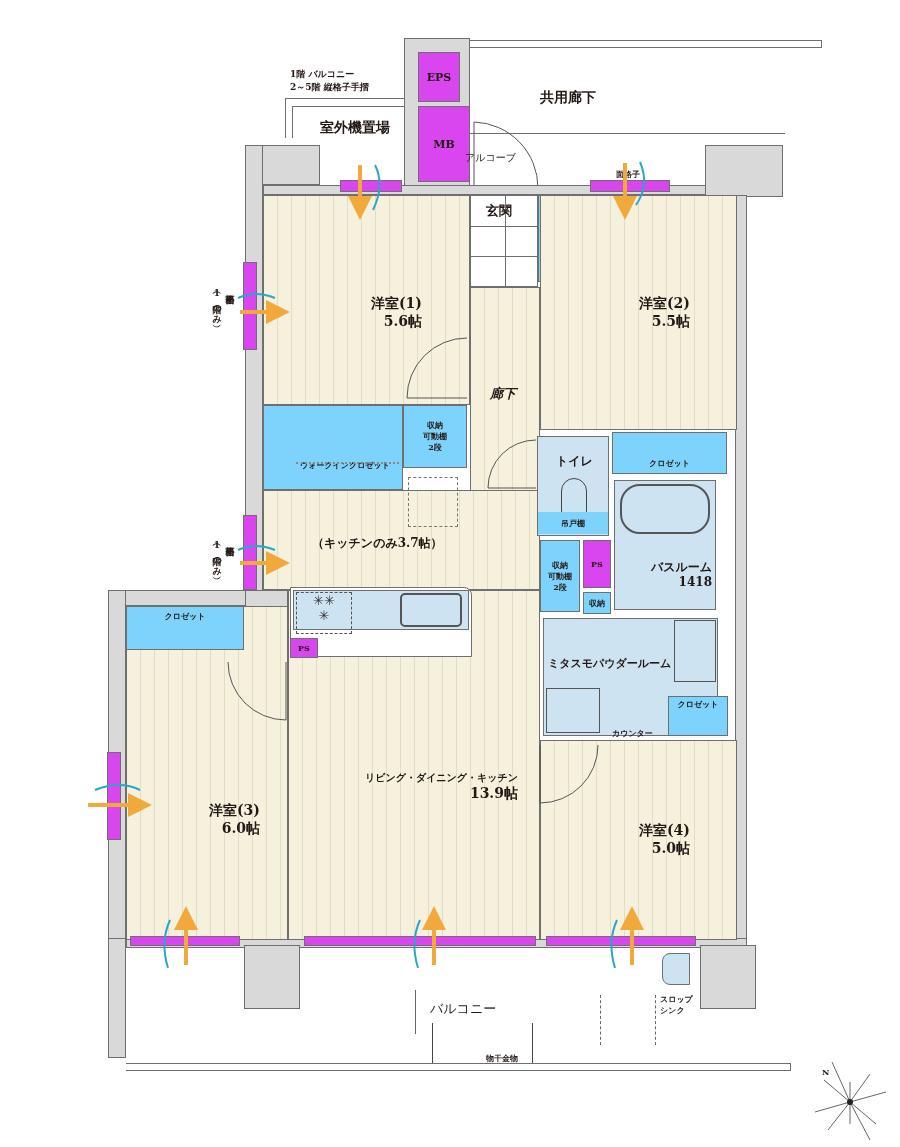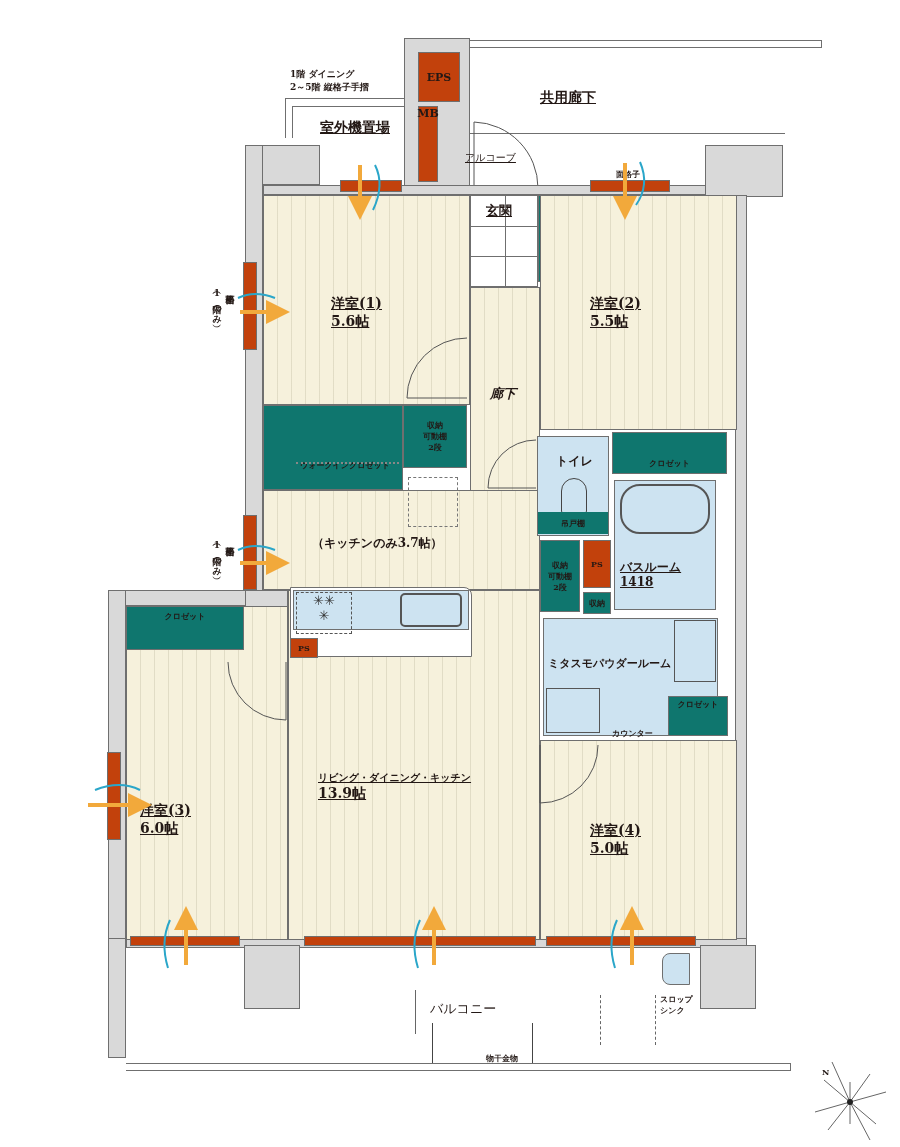--- a/index.html
+++ b/index.html
@@ -4,50 +4,50 @@
   <style>
     html, body { margin:0; padding:0; background:#ffffff; }
     body { width:900px; height:1147px; position:relative; overflow:hidden;
            font-family:"DejaVu Serif", "Liberation Serif", serif; color:#231815; }
     .abs { position:absolute; box-sizing:border-box; }
     .wall { background:#d9d9d9; border:1px solid #6f6f6f; }
     .floor { background-color:#f6f1dc;
              background-image:repeating-linear-gradient(90deg, rgba(0,0,0,0) 0px, rgba(0,0,0,0) 13px, rgba(200,195,170,0.45) 13px, rgba(200,195,170,0.45) 14px); }
     .tile { background:#ffffff; }
     .wet { background:#cde3f1; border:1px solid #6f6f6f; }
-    .store { background:#0f766e; border:1px solid #6f6f6f; }
-    .white { background:#c2410c; border:1px solid #6f6f6f; }
+    .store { background:#7dd3fc; border:1px solid #6f6f6f; }
+    .white { background:#d946ef; border:1px solid #6f6f6f; }
     .line { border:1px solid #6f6f6f; }
-    .lbl { text-align:left; line-height:1.25; white-space:nowrap;text-decoration:underline; }
+    .lbl { text-align:right; line-height:1.25; white-space:nowrap; }
     .big { font-size:14px; font-weight:bold; }
     .mid { font-size:12px; font-weight:bold; }
     .sm { font-size:9px; font-weight:bold; }
     .xs { font-size:8px; font-weight:bold; }
     .vert { writing-mode:vertical-rl; text-orientation:upright; font-size:10px; font-weight:bold; letter-spacing:0px; }
     svg { position:absolute; overflow:visible; }
   </style>
 </head>
 <body>
 
 <div class="abs line" style="left:470px;top:40px;width:352px;height:8px;border-left:none;"></div>
 <div class="abs" style="left:540px;top:87px;">
   <span class="lbl big">共用廊下</span>
 </div>
 <div class="abs line" style="left:460px;top:133px;width:325px;height:1px;border-width:1px 0 0 0;"></div>
 
 <div class="abs wall" style="left:404px;top:38px;width:66px;height:150px;"></div>
 <div class="abs white" style="left:418px;top:52px;width:42px;height:50px;display:flex;align-items:center;justify-content:center;">
   <span class="mid" style="font-size:11px;">EPS</span>
 </div>
-<div class="abs white" style="left:418px;top:106px;width:20px;height:76px;display:flex;align-items:flex-start;justify-content:center;">
+<div class="abs white" style="left:418px;top:106px;width:52px;height:76px;display:flex;align-items:center;justify-content:center;">
   <span class="mid" style="font-size:11px;">MB</span>
 </div>
 
 <div class="abs" style="left:290px;top:68px;line-height:13px;">
-  <div class="sm">1階 ダイニング</div>
+  <div class="sm">1階 バルコニー</div>
   <div class="sm">2～5階 縦格子手摺</div>
 </div>
 <div class="abs line" style="left:285px;top:98px;width:120px;height:40px;border-right:none;border-bottom:none;"></div>
 <div class="abs line" style="left:292px;top:106px;width:113px;height:32px;border-right:none;border-bottom:none;"></div>
 <div class="abs" style="left:320px;top:117px;">
   <span class="lbl big">室外機置場</span>
 </div>
 
 <div class="abs" style="left:465px;top:146px;">
   <span class="lbl mid" style="font-weight:normal;font-size:10px;">アルコーブ</span>
@@ -177,21 +177,21 @@
   <div>洋室(3)</div>
   <div>6.0帖</div>
 </div>
 
 <div class="abs floor line" style="left:540px;top:740px;width:197px;height:200px;"></div>
 <div class="abs lbl big" style="left:590px;top:822px;width:100px;">
   <div>洋室(4)</div>
   <div>5.0帖</div>
 </div>
 
-<div class="abs lbl big" style="left:331px;top:295px;width:100px;">
+<div class="abs lbl big" style="left:322px;top:295px;width:100px;">
   <div>洋室(1)</div>
   <div>5.6帖</div>
 </div>
 <div class="abs lbl big" style="left:590px;top:295px;width:100px;">
   <div>洋室(2)</div>
   <div>5.5帖</div>
 </div>
 <div class="abs" style="left:490px;top:383px;">
   <span class="mid" style="font-size:13px;font-style:italic;">廊下</span>
 </div>

